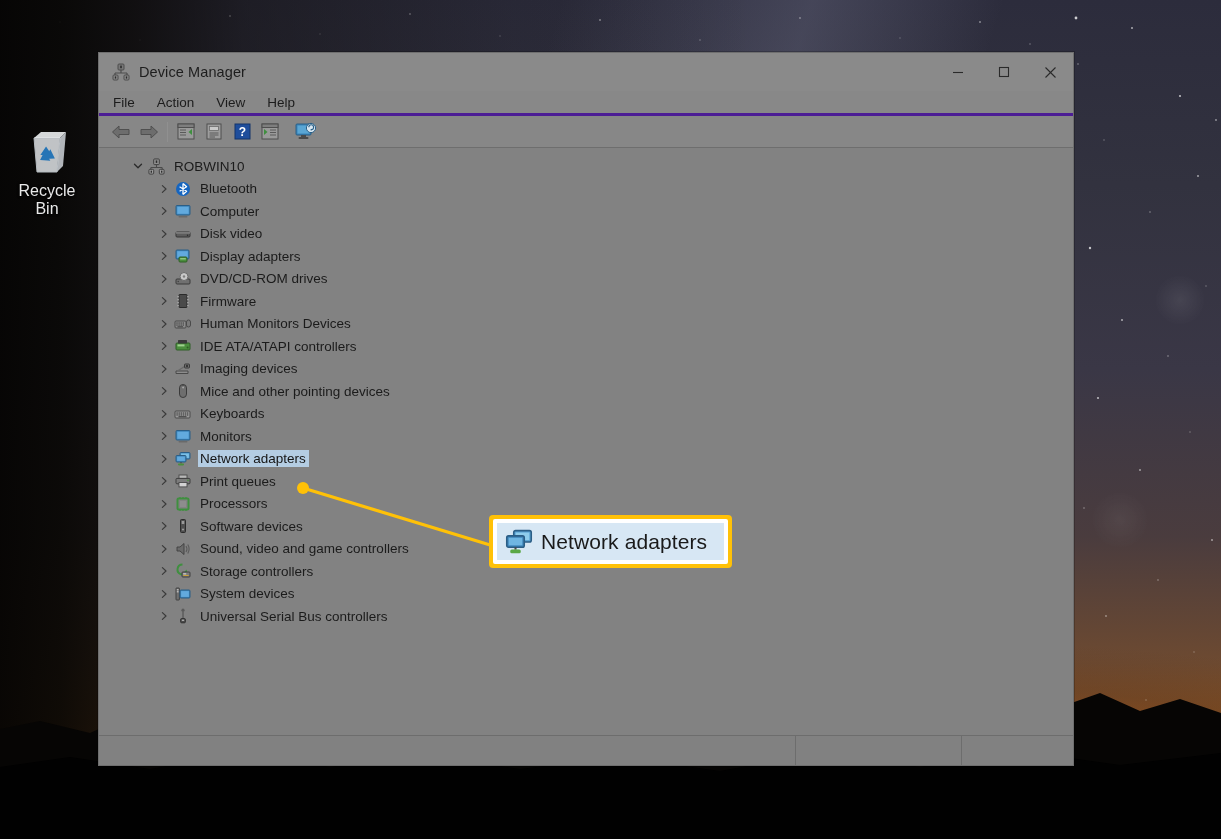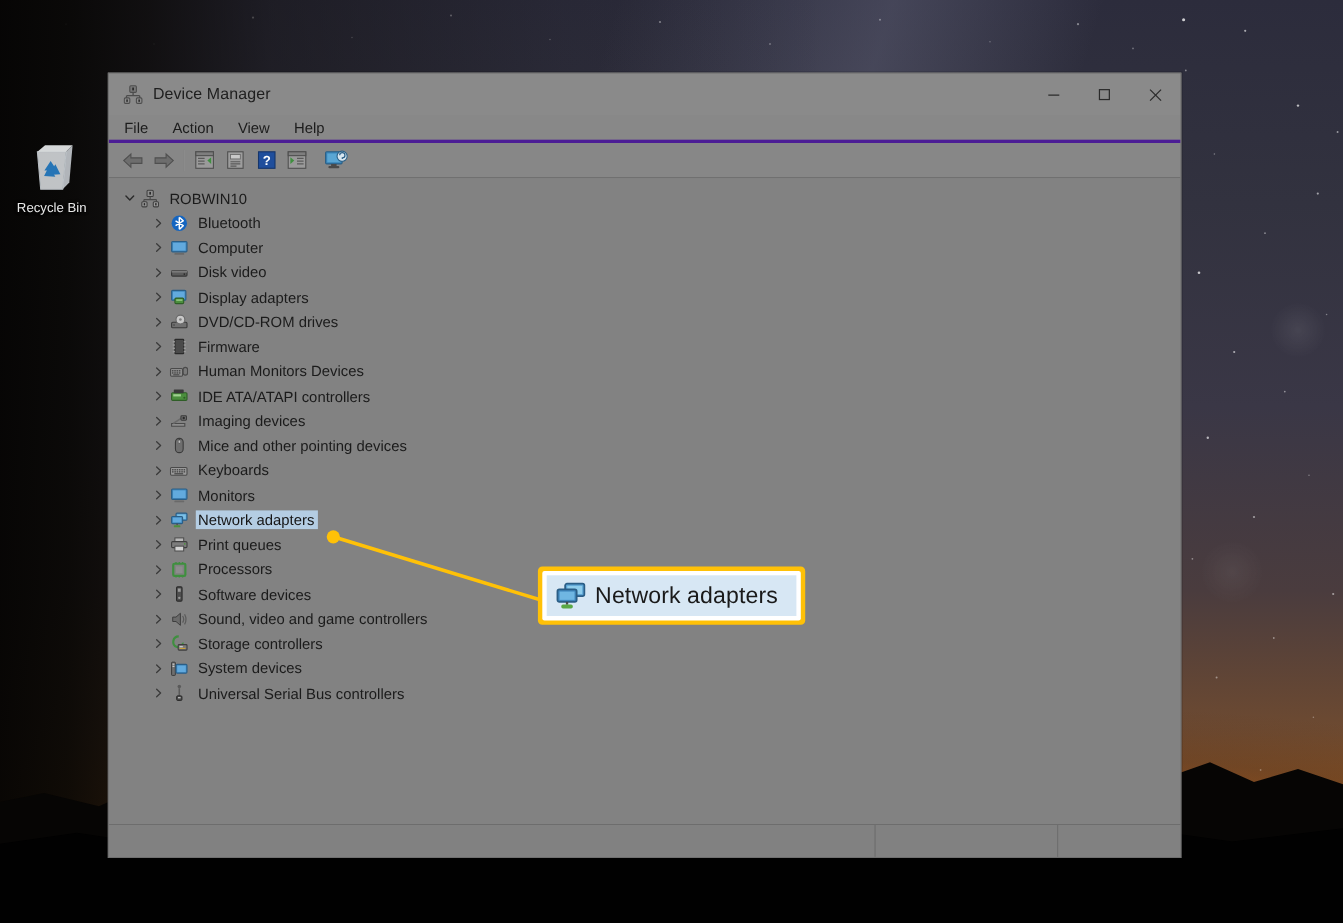--- a/index.html
+++ b/index.html
@@ -47,29 +47,29 @@
 
   
   #recycle-bin {
     position: absolute; left: 8px; top: 126px;
     width: 78px; text-align: center;
     user-select: none;
   }
   #recycle-bin .rb-icon { display: block; margin: 0 auto; }
   #recycle-bin .rb-label {
     display: block; margin-top: 4px;
-    font-size: 12px; color: #e9e9e9;
+    font-size: 16px; color: #e9e9e9;
     text-shadow: 0 1px 2px rgba(0,0,0,.95), 0 0 3px rgba(0,0,0,.9);
     font-family: "Liberation Sans", sans-serif;
   }
 
   
   #dm-window {
     position: absolute;
-    left: 98px; top: 66px;
+    left: 98px; top: 52px;
     width: 976px; height: 714px;
     background: #848484;
     border: 1px solid #6f6f6f;
     box-shadow: 0 0 0 1px rgba(0,0,0,0.20);
     display: flex; flex-direction: column;
     font-family: "Liberation Sans", sans-serif;
   }
 
   
   #titlebar {
@@ -118,21 +118,21 @@
   }
   #toolbar .tb-sep {
     width: 1px; height: 20px; margin: 0 4px;
     background: #787878; border-right: 1px solid #909090;
   }
 
   
   #tree-pane {
     flex: 1 1 auto;
     background: #828282;
-    padding: 7px 0 0 10px;
+    padding: 7px 0 0 30px;
     overflow: hidden;
     position: relative;
   }
   .tree-row {
     display: flex; align-items: center;
     height: 22.5px;
     font-size: 13.5px; color: #1b1b1b;
     white-space: nowrap;
   }
   .tree-row.root { padding-left: 0px; }

